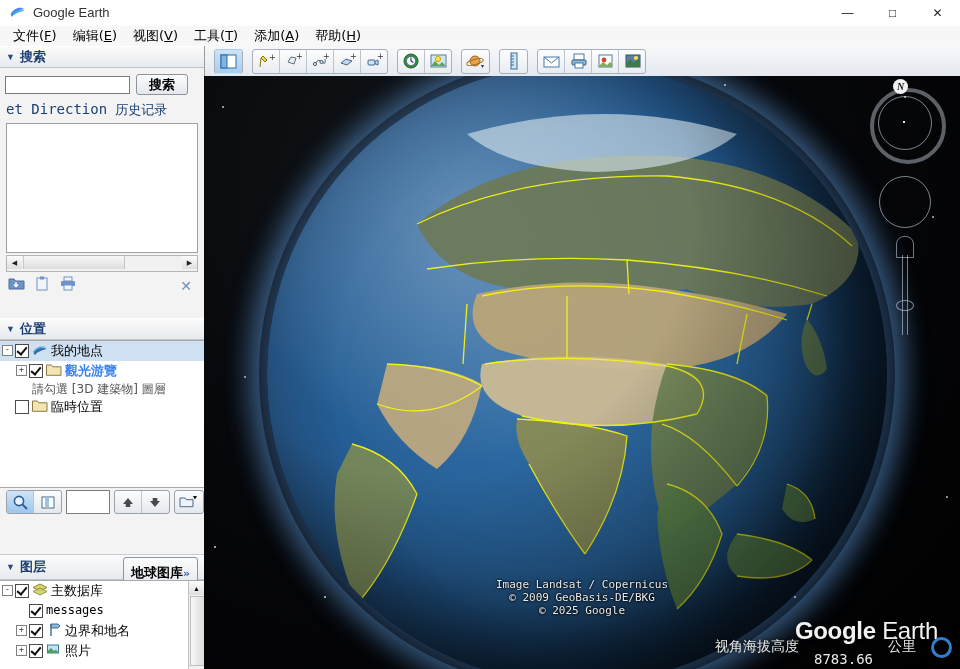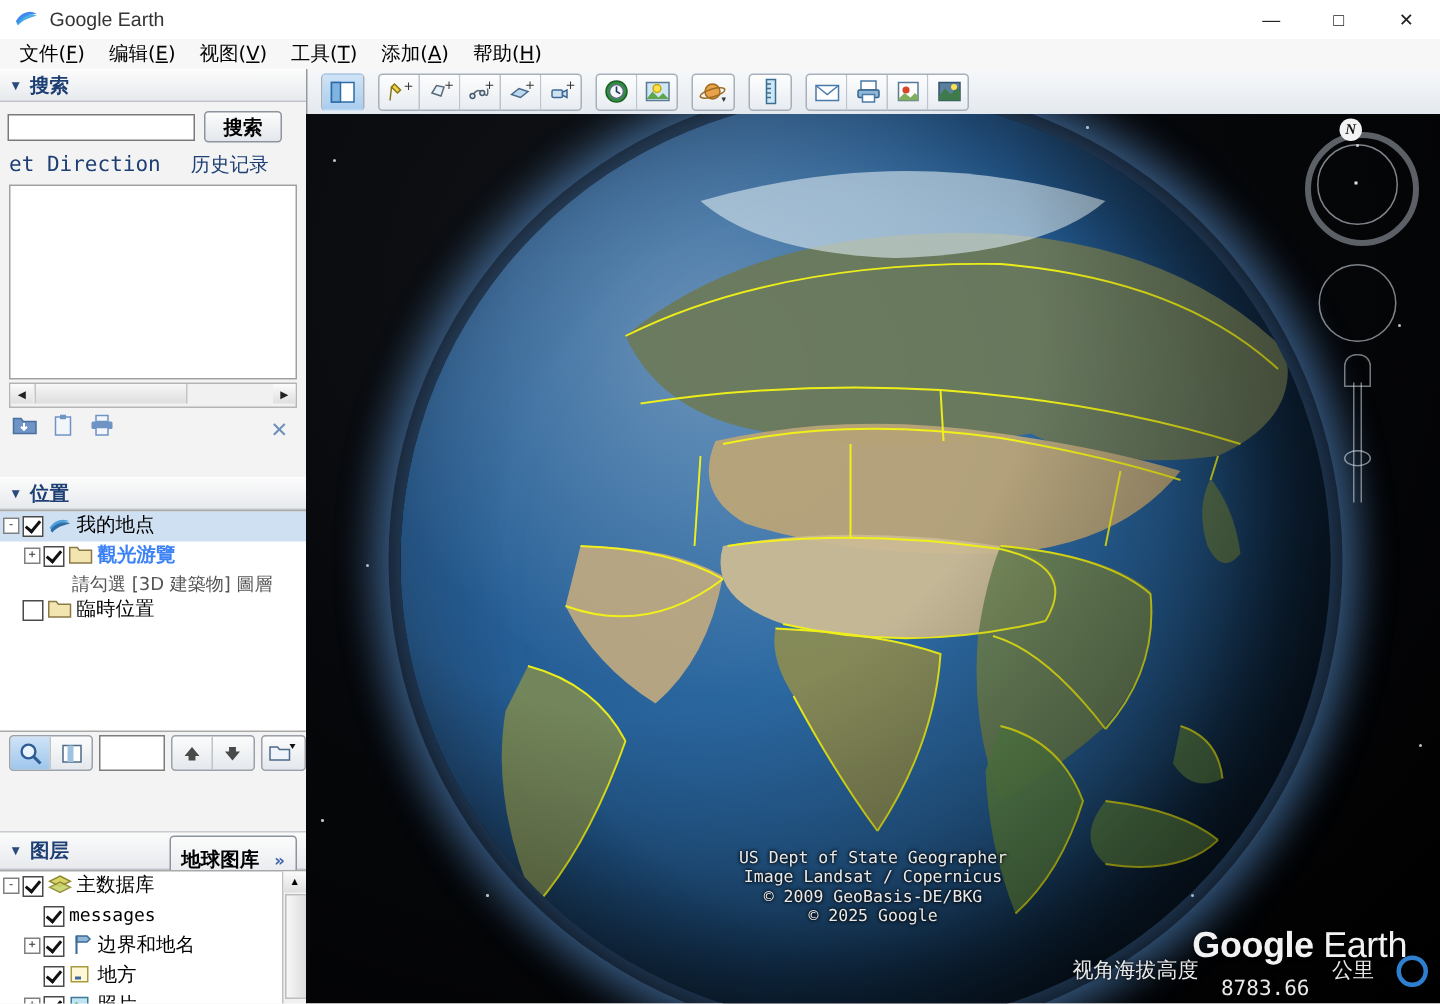--- a/index.html
+++ b/index.html
@@ -51,21 +51,21 @@
   .panel-title{font-size:13px;font-weight:bold;color:#1d3f73;font-family:"DejaVu Sans",sans-serif;}
 
   
   .search-panel{position:absolute;left:0;top:0;width:204px;}
   .search-row{display:flex;align-items:center;padding:6px 5px 4px 5px;gap:6px;}
   .search-input{width:125px;height:18px;border:1px solid #7a7a7a;background:#fff;font-size:12px;
                 padding:0 3px;box-sizing:border-box;}
   .search-btn{height:21px;min-width:52px;border:1px solid #8d949d;border-radius:3px;
               background:linear-gradient(#fcfcfc,#e3e7ec);font-size:13px;font-weight:bold;color:#000;
               font-family:"DejaVu Sans",sans-serif;padding:0 7px;cursor:pointer;}
-  .search-tabs{display:flex;gap:20px;padding:2px 5px 4px 6px;align-items:baseline;}
+  .search-tabs{display:flex;gap:8px;padding:2px 5px 4px 6px;align-items:baseline;}
   .stab{font-size:14px;color:#1d3f73;font-family:"DejaVu Sans Mono",monospace;white-space:nowrap;}
   .stab.cn{font-family:"DejaVu Sans",sans-serif;font-size:13px;}
   .results{margin:0 6px;height:128px;background:#fff;border:1px solid #a0a0a0;}
   .hscroll{height:15px;margin:2px 6px 0 6px;border:1px solid #b5b5b5;background:#f1f1f1;display:flex;}
   .hs-arrow{width:15px;height:13px;background:linear-gradient(#fbfbfb,#dfdfdf);
             display:flex;align-items:center;justify-content:center;font-size:7px;color:#222;}
   .hs-thumb{height:13px;width:100px;background:linear-gradient(#f7f7f7,#dedede);border-left:1px solid #c6c6c6;
             border-right:1px solid #c6c6c6;margin-left:1px;}
   .hs-track{flex:1;}
   .res-tools{height:26px;display:flex;align-items:center;padding:0 8px;gap:10px;position:relative;}
@@ -80,40 +80,40 @@
   .t-exp{width:15px;display:flex;align-items:center;justify-content:center;height:17px;}
   .expbox{width:9px;height:9px;border:1px solid #808080;background:#fff;font-size:8px;line-height:7px;
           text-align:center;color:#333;font-family:"DejaVu Sans Mono",monospace;}
   .cbx{width:12px;height:12px;border:1px solid #4a4a4a;background:#fff;display:inline-block;
        position:relative;margin:2px 3px 0 0;flex:none;}
   .cbx.on:after{content:"";position:absolute;left:3px;top:0px;width:4px;height:8px;
                 border:solid #111;border-width:0 2px 2px 0;transform:rotate(40deg);}
   .tlabel{font-family:"DejaVu Sans",sans-serif;font-size:13px;color:#000;line-height:17px;}
   .tlabel.blue{color:#3b82f6;font-weight:bold;}
   .tdesc{font-family:"DejaVu Sans",sans-serif;font-size:12px;color:#555;line-height:16px;
-         padding-left:32px;width:140px;margin-left:16px;}
+         padding-left:32px;width:140px;}
   .icn{width:16px;height:15px;margin-right:3px;flex:none;position:relative;top:1px;}
   .ptools{height:28px;display:flex;align-items:center;padding-left:6px;gap:0;background:#f3f3f3;}
   .pt-grp{display:flex;border:1px solid #9aa1aa;border-radius:3px;overflow:hidden;height:22px;
           background:linear-gradient(#fcfcfc,#e4e8ed);}
   .pt-btn{width:28px;height:22px;display:flex;align-items:center;justify-content:center;
           border-right:1px solid #bcc4cd;}
   .pt-btn:last-child{border-right:none;}
   .pt-btn.on{background:linear-gradient(#cfe3f7,#9ec6ec);}
   .pt-input{width:38px;height:20px;border:1px solid #7d7d7d;background:#fff;margin:0 4px;}
   .pt-one{width:30px;height:22px;border:1px solid #9aa1aa;border-radius:3px;margin-left:4px;
           background:linear-gradient(#fcfcfc,#e4e8ed);display:flex;align-items:center;justify-content:center;}
 
   
   .layers{position:absolute;left:0;top:508px;width:204px;}
   .layers-head{height:24px;background:linear-gradient(#fbfbfb,#e7eaee);border-bottom:1px solid #c0c4ca;
                border-top:1px solid #c8cbd0;display:flex;align-items:center;padding-left:6px;gap:5px;}
   .gallery-btn{position:absolute;right:6px;top:2px;height:32px;border:1px solid #8d949d;border-radius:3px;
                background:linear-gradient(#fcfcfc,#e3e7ec);font-size:13px;font-weight:bold;color:#000;
-               font-family:"DejaVu Sans",sans-serif;padding:0 7px;display:flex;align-items:center;gap:10px;}
+               font-family:"DejaVu Sans",sans-serif;padding:0 7px;display:flex;align-items:center;gap:0;}
   .gallery-btn .chev{color:#3a62a8;font-size:11px;}
   .layer-tree{background:#fff;border-top:1px solid #a9a9a9;height:137px;position:relative;overflow:hidden;}
   .vscroll{position:absolute;right:0;top:0;width:15px;height:137px;background:#f1f1f1;
            border-left:1px solid #c0c0c0;}
   .vs-arrow{width:15px;height:14px;background:linear-gradient(#fbfbfb,#dfdfdf);display:flex;
             align-items:center;justify-content:center;font-size:7px;}
   .vs-thumb{position:absolute;top:15px;width:13px;height:68px;left:1px;
             background:linear-gradient(90deg,#f8f8f8,#dcdcdc);border:1px solid #bdbdbd;}
 
   
@@ -483,31 +483,20 @@
           <span class="cbx on"></span>
           <span class="icn">
             <svg width="16" height="14" viewBox="0 0 16 14">
               <path d="M5 1 h7 l2 2 l-2 2 H5 Z" fill="#8fb8d8" stroke="#3f6a95"></path>
               <path d="M5 1 v12" stroke="#3f6a95" stroke-width="1.4"></path>
             </svg>
           </span>
           <span class="tlabel">边界和地名</span>
         </div>
 
-        <div class="trow">
-          <span class="t-exp" style="margin-left:14px"></span>
-          <span class="cbx on"></span>
-          <span class="icn">
-            <svg width="14" height="13" viewBox="0 0 14 13">
-              <rect x="1.5" y="1.5" width="11" height="10" fill="#fff8d8" stroke="#a89a3c"></rect>
-              <path d="M4 8 h4 v2 H4 Z" fill="#3f6a95"></path>
-            </svg>
-          </span>
-          <span class="tlabel">地方</span>
-        </div>
 
         <div class="trow">
           <span class="t-exp" style="margin-left:14px">
             <span class="expbox">+</span>
           </span>
           <span class="cbx on"></span>
           <span class="icn">
             <svg width="14" height="12" viewBox="0 0 14 12">
               <rect x="1.5" y="2" width="11" height="8" fill="#bfe4f2" stroke="#3f7a95"></rect>
               <path d="M1.5 8 L5 5 L8 8 L10 6.5 L12.5 10 H1.5 Z" fill="#4f9f5e"></path>
@@ -603,21 +592,20 @@
             <path d="M545 240 L540 256"></path>
             <path d="M560 545 Q610 548 625 580"></path>
             <path d="M540 595 Q590 610 625 580"></path>
           </g>
         </g>
       </svg>
       <div class="terminator"></div>
     </div>
 
     <div class="attrib">
-      <div>US Dept of State Geographer</div>
       <div>Image Landsat / Copernicus</div>
       <div>© 2009 GeoBasis-DE/BKG</div>
       <div>© 2025 Google</div>
     </div>
 
     <div class="ge-watermark">
       <b>Google</b><span> Earth</span>
     </div>
 
     <div class="statusbar">

